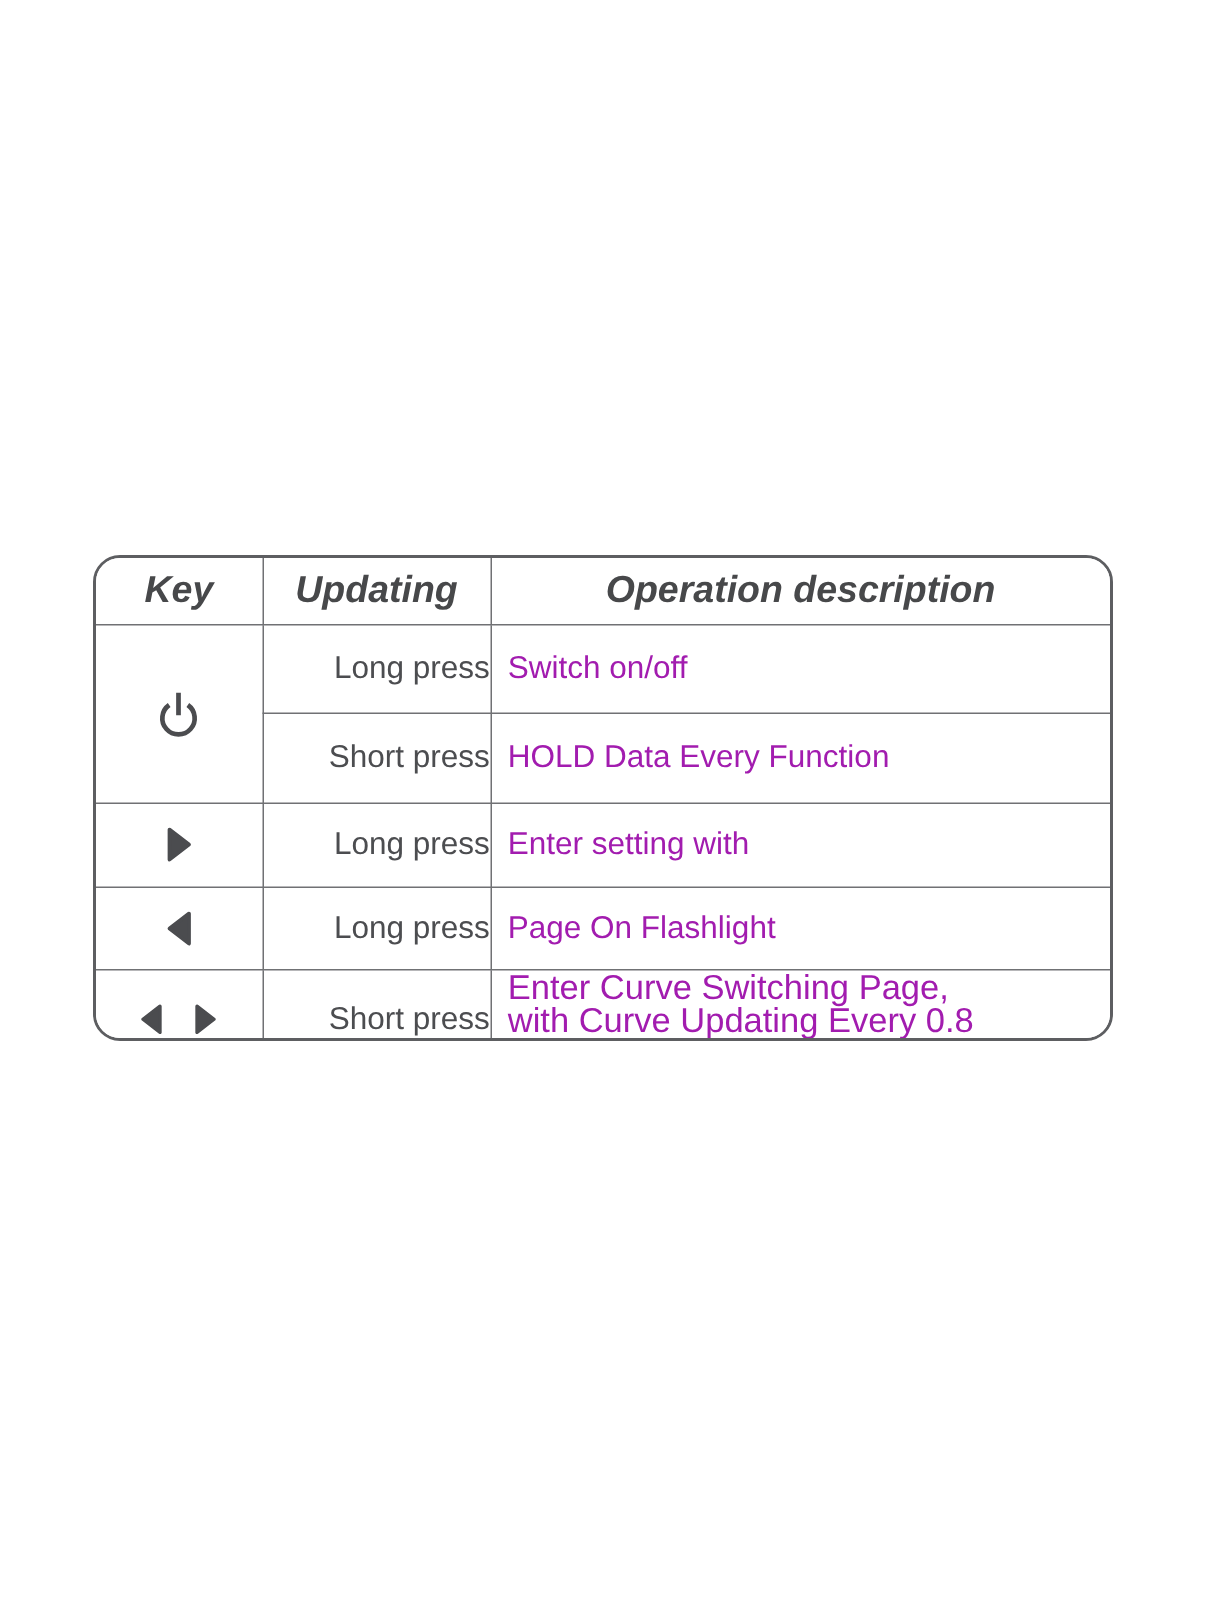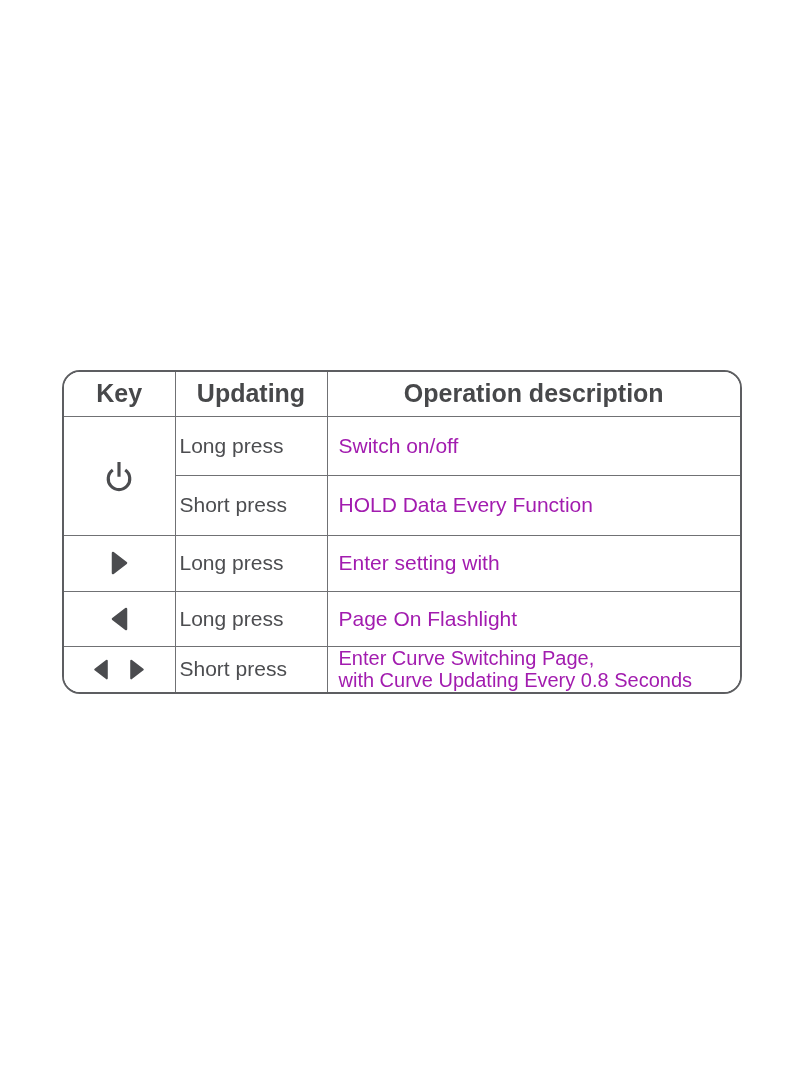--- a/index.html
+++ b/index.html
@@ -33,51 +33,51 @@
     border-collapse: collapse;
     table-layout: fixed;
   }
   .func-table th, .func-table td {
     border: 1.4px solid #707174;
     padding: 0;
     box-sizing: border-box;
     background: #ffffff;
   }
   
-  .func-table thead th { border-top: none; }
+  .func-table thead th { border-top: none; font-style: italic; }
   .func-table tr > *:first-child { border-left: none; }
   .func-table tr > *:last-child { border-right: none; }
   .func-table tbody tr.last-row > td { border-bottom: none; }
 
   .func-table th {
     font-size: 25px;
     font-weight: bold;
     color: #47484a;
     text-align: center;
   }
   td.key-cell {
     text-align: center;
     vertical-align: middle;
   }
   td.op-cell {
     font-size: 21px;
     color: #4c4d50;
-    text-align: left;
-    padding-left: 4px;
+    text-align: right;
+    padding-left: 19px;
     vertical-align: middle;
   }
   td.desc-cell {
     font-size: 21px;
     color: #a21caf;
     text-align: left;
     padding-left: 11px;
     vertical-align: middle;
   }
   td.desc-cell.small {
-    font-size: 20px;
+    font-size: 23px;
     line-height: 22px;
   }
   .desc-line { display: block; }
   .icon-pair {
     display: flex;
     justify-content: center;
     align-items: center;
     gap: 20px;
   }
   .icon-svg { display: inline-block; vertical-align: middle; }

